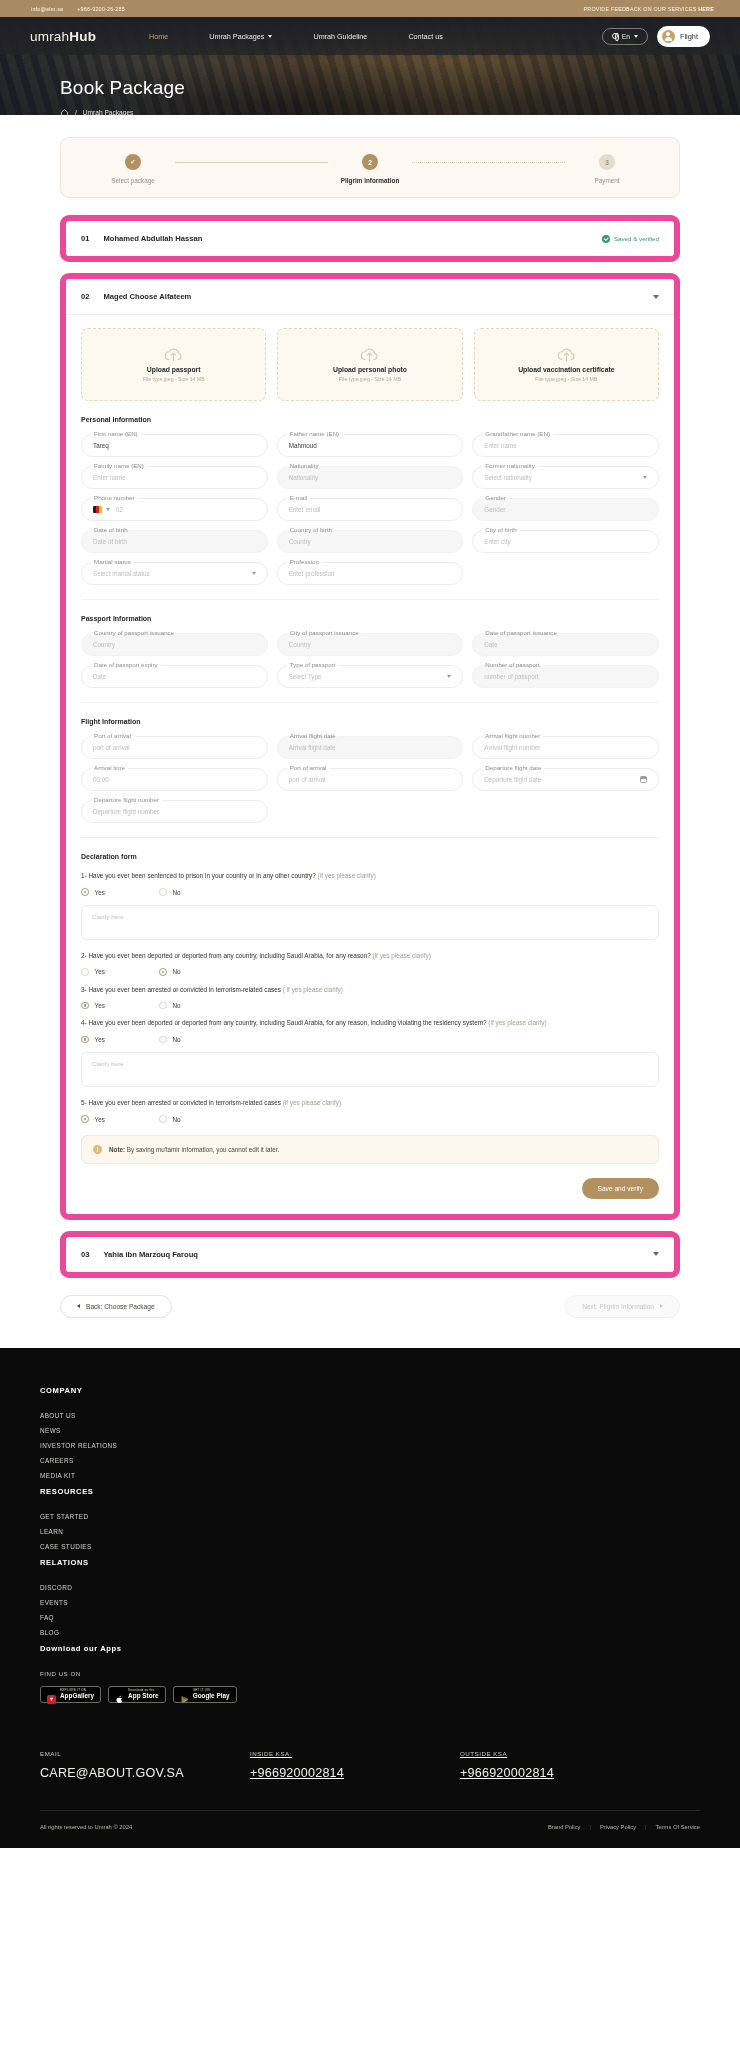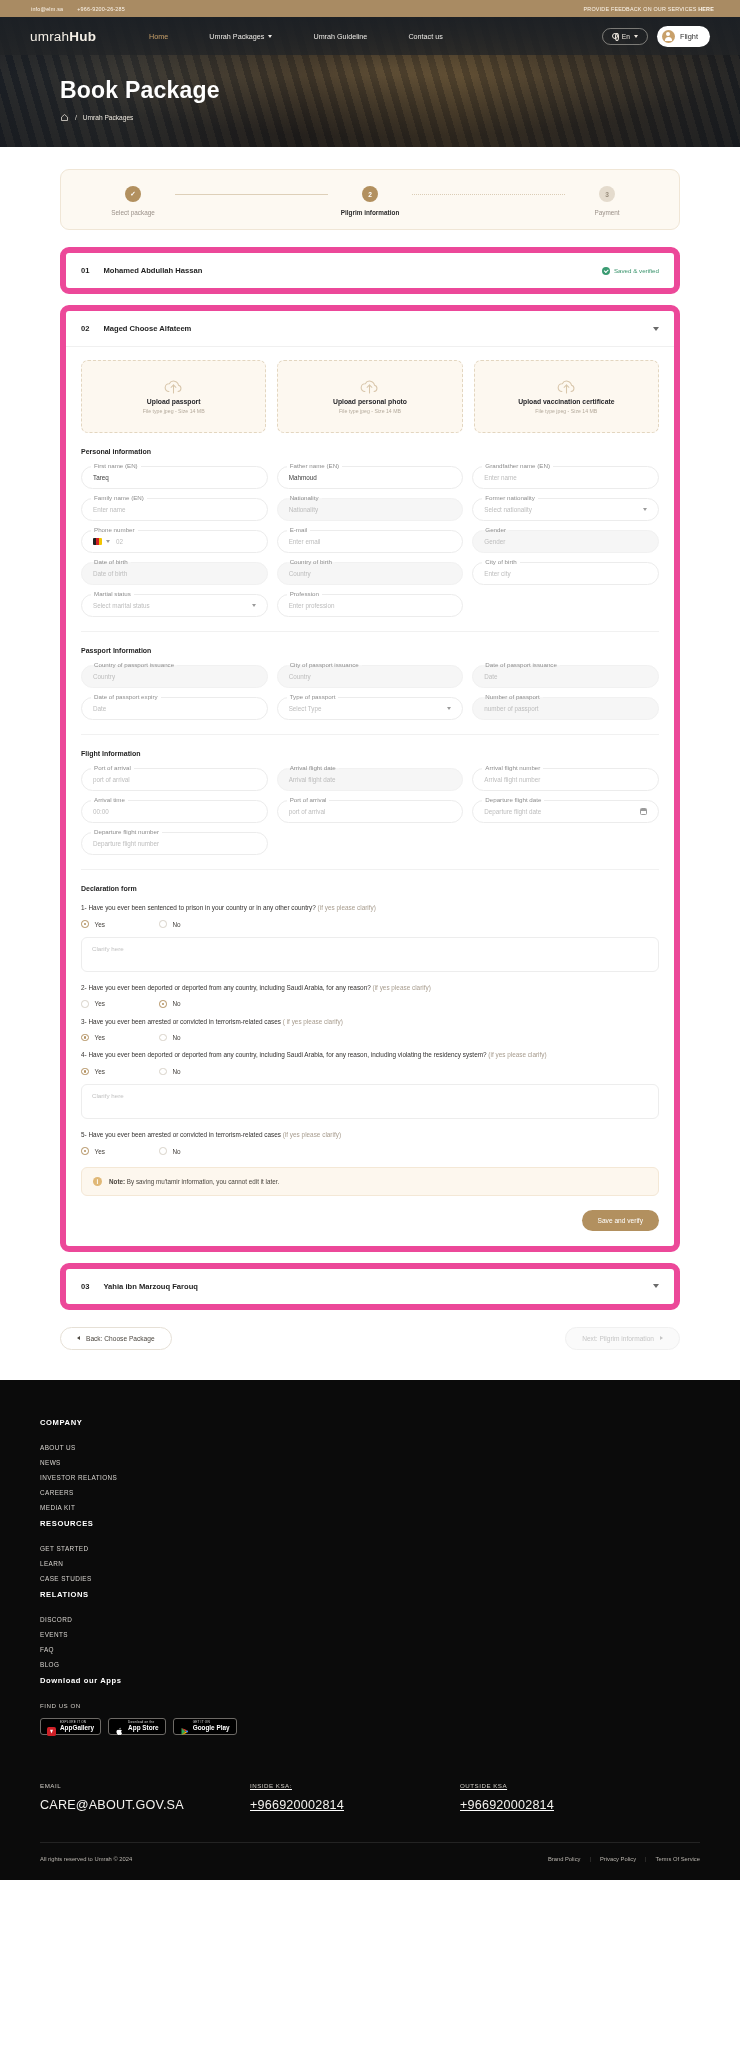--- a/index.html
+++ b/index.html
@@ -23,21 +23,21 @@
     color: #fdf6ec;
     letter-spacing: .2px;
   }
   .topbar .left { display: flex; gap: 14px; padding-left: 18px; }
   .topbar .right { margin-left: auto; padding-right: 13px; }
   .topbar .right b { font-weight: bold; }
 
   
   .hero {
     position: relative;
-    height: 130px;
+    height: 98px;
     background:
       linear-gradient(100deg, #2e3640 0%, #46494a 18%, #3a3026 42%, #6b5434 62%, #4a4033 80%, #2d3238 100%);
     overflow: hidden;
   }
   .hero::before {
     content: "";
     position: absolute; inset: 0;
     background:
       repeating-linear-gradient(74deg, rgba(0,0,0,.22) 0 7px, rgba(160,125,70,.12) 7px 15px),
       radial-gradient(ellipse at 52% 40%, rgba(196,160,100,.45), rgba(0,0,0,.25) 62%);
@@ -78,21 +78,21 @@
     font-size: 7.4px; color: #2e2e2e;
   }
   .avatar-circle {
     width: 13px; height: 13px; border-radius: 50%;
     background: #c8a06a; position: relative;
   }
   .avatar-circle::before { content:""; position:absolute; left:4.4px; top:2.6px; width:4px; height:4px; border-radius:50%; background:#fff; }
   .avatar-circle::after { content:""; position:absolute; left:3px; top:7.4px; width:6.8px; height:4px; border-radius:4px 4px 0 0; background:#fff; }
 
   .hero-body { position: relative; z-index: 4; padding: 22px 0 0 60px; }
-  .hero-title { font-size: 23px; font-weight: bold; color: #fff; letter-spacing: .2px; }
+  .hero-title { font-size: 19px; font-weight: normal; color: #fff; letter-spacing: .2px; }
   .crumb { display: flex; align-items: center; gap: 6px; margin-top: 9px; font-size: 6.6px; color: #ece7de; }
   .home-ico { width: 9px; height: 9px; position: relative; }
   .home-ico svg { display:block; }
 
   
   .content { padding: 22px 60px 30px; background: #fff; }
 
   .stepper {
     background: #fdf9f2;
     border: 1px solid #f0e6d6;

